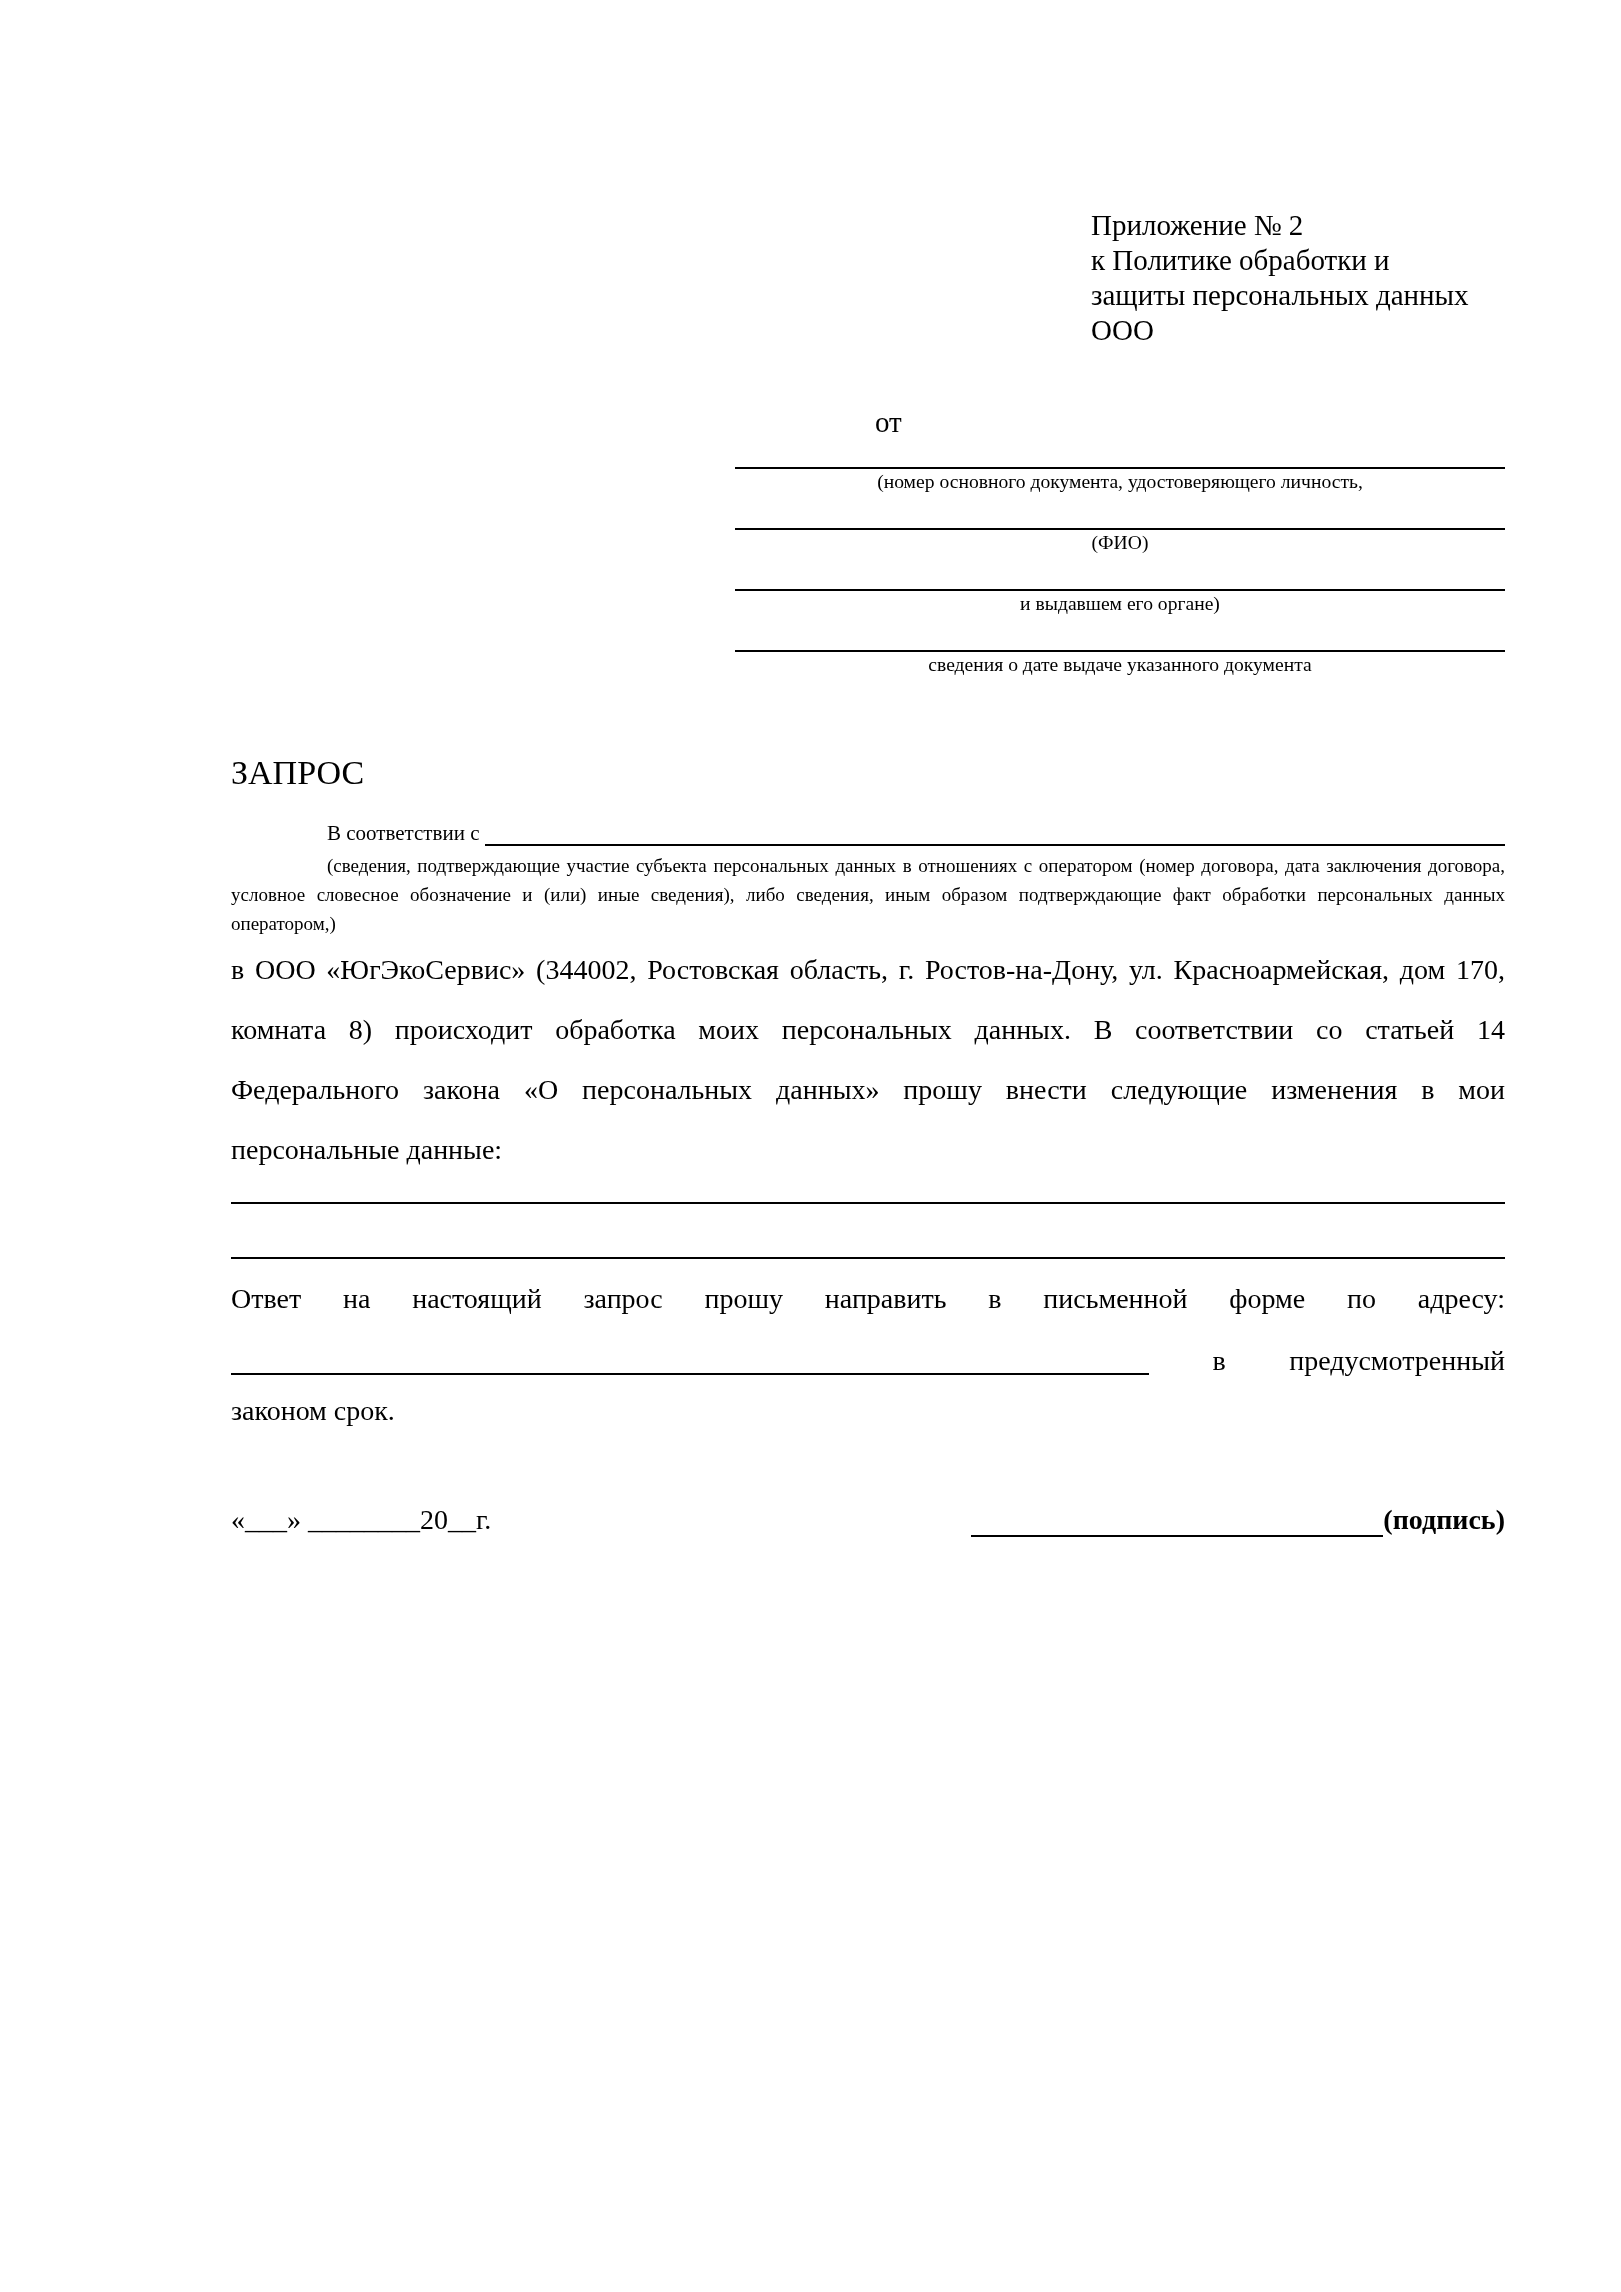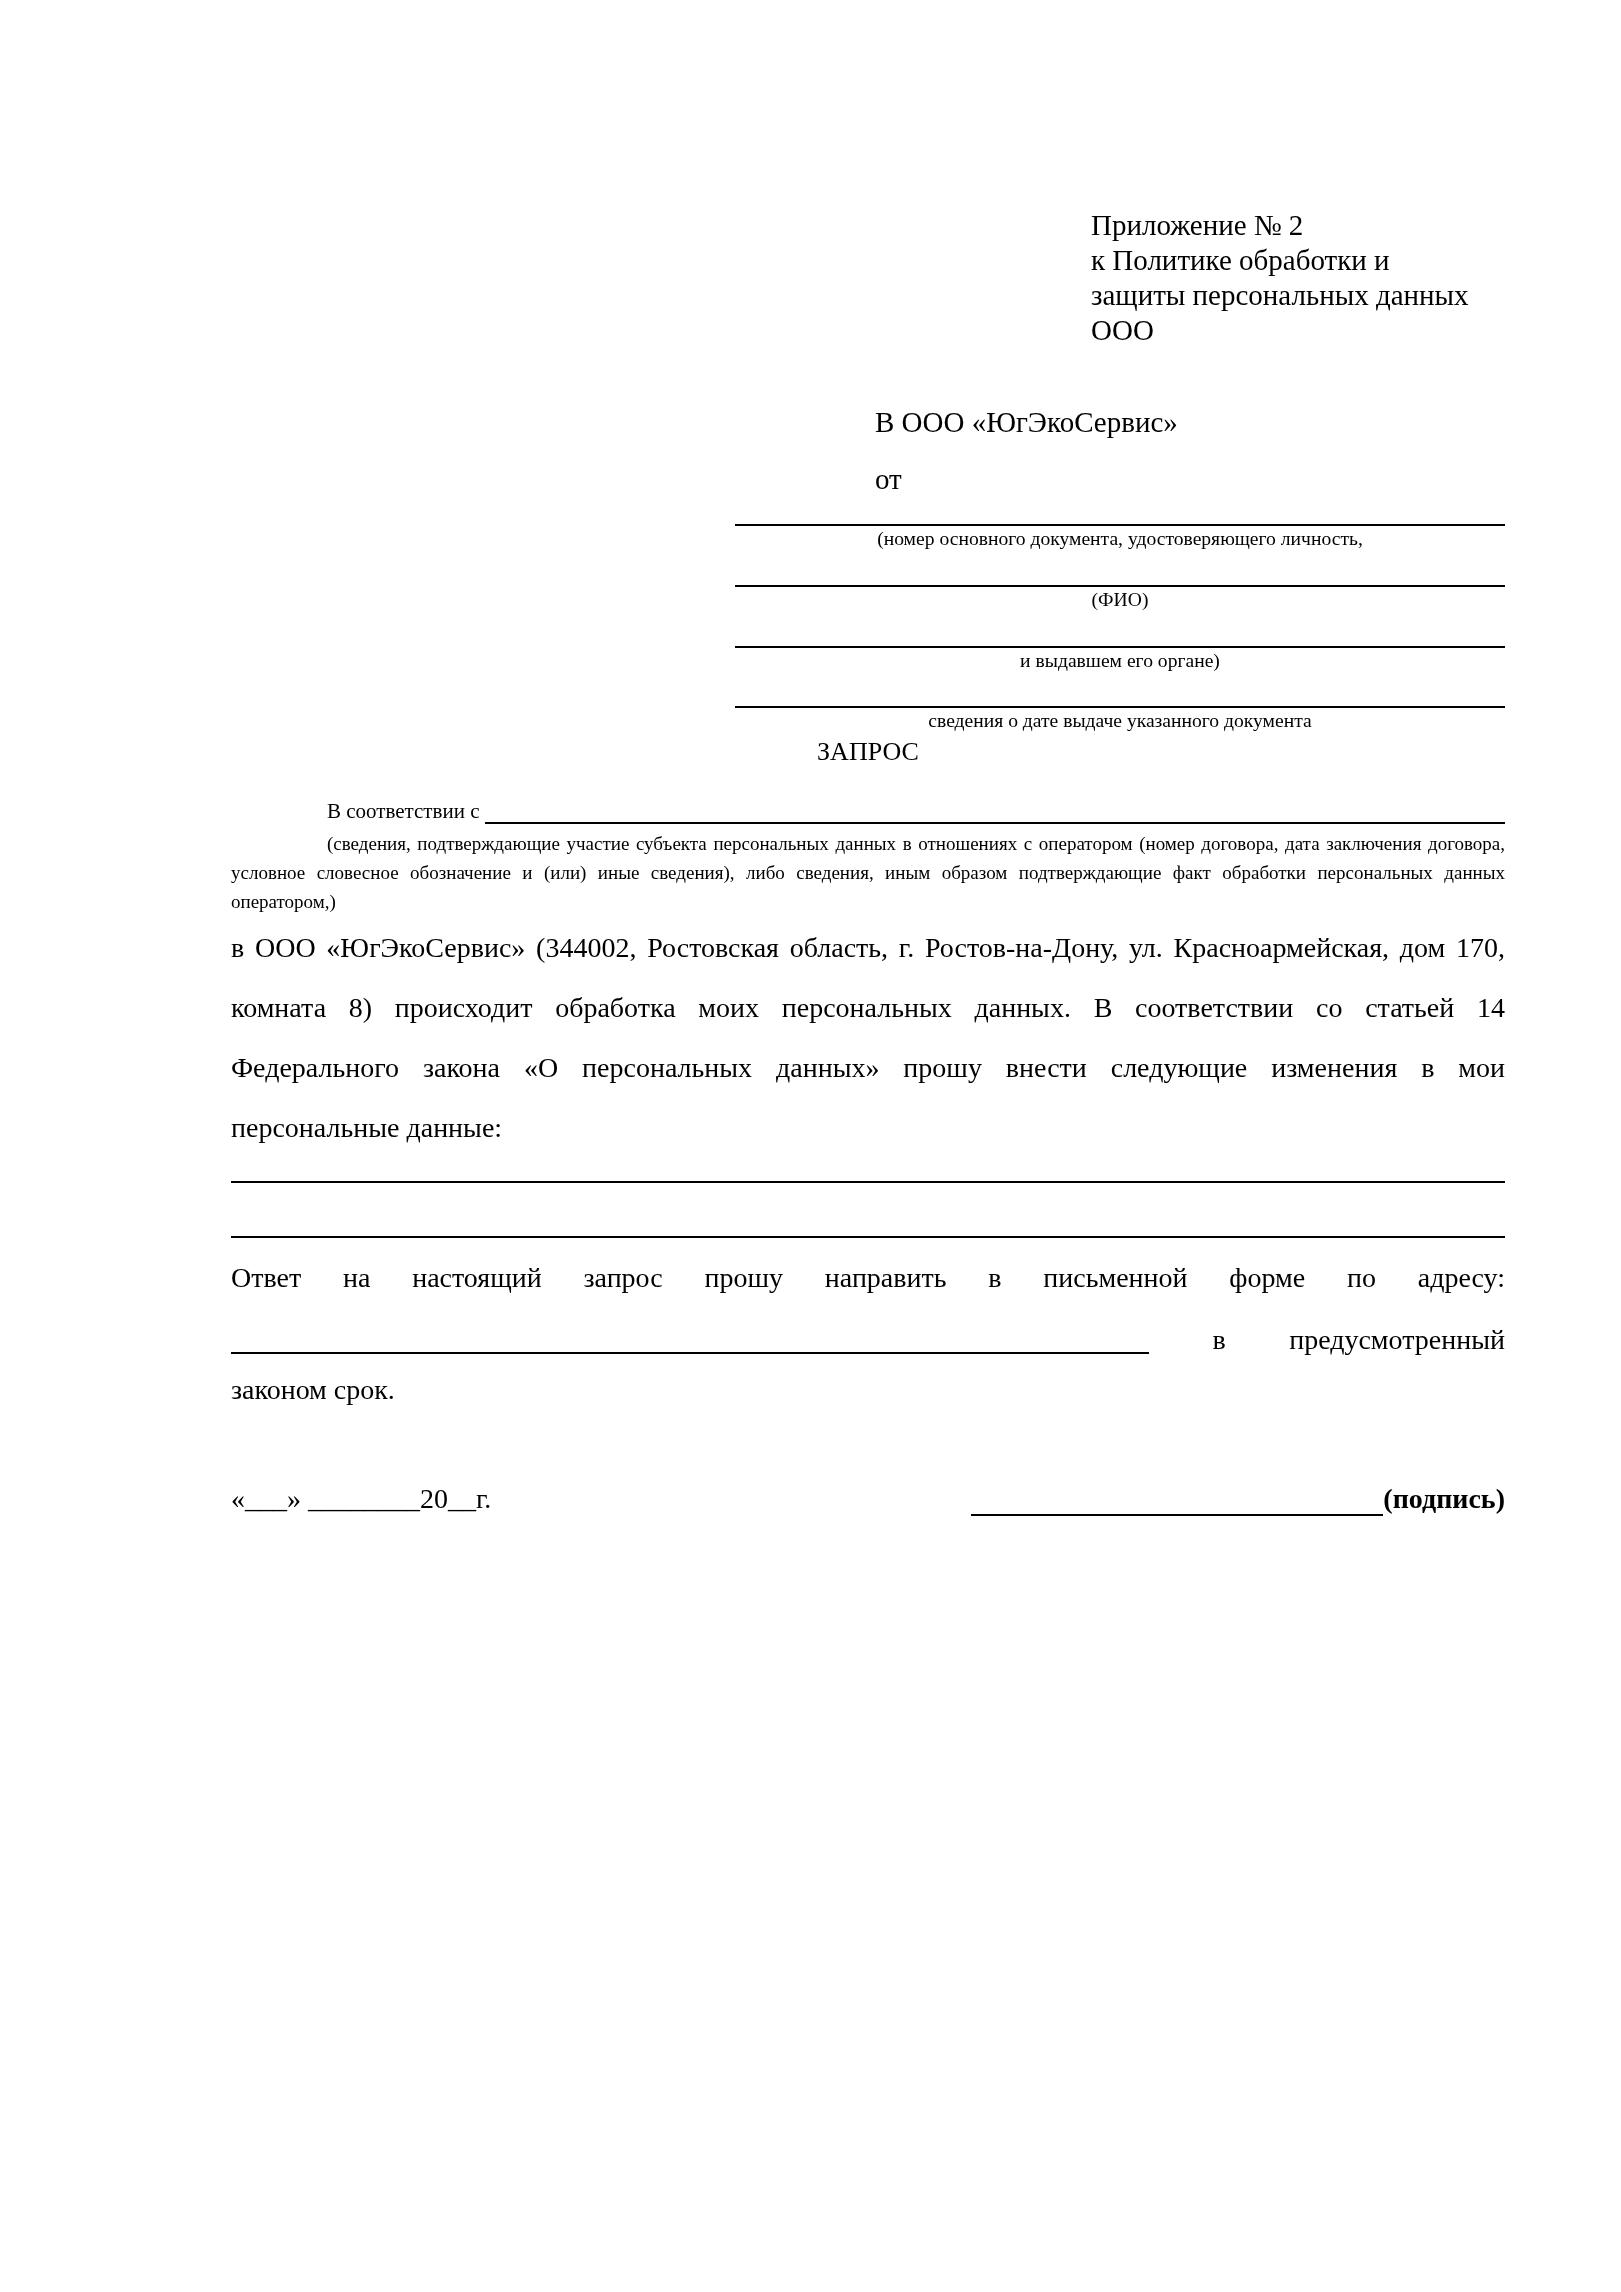--- a/index.html
+++ b/index.html
@@ -35,21 +35,21 @@
 
   
   .fields { margin-left:504px; margin-top:5.9px; }
   .field .blank { height:23.5px; border-bottom:2px solid #000; }
   .field .caption {
     font-size:19.6px; line-height:25.5px; text-align:center;
   }
   .field + .field { margin-top:11.8px; }
 
   .request-heading {
-    text-align:center; font-size:26px; line-height:35px;
+    margin-top:78px; text-align:left; font-size:34px; line-height:35px;
   }
 
   
   .accordance { margin-top:25.5px; display:flex; font-size:21px; line-height:35px; }
   .accordance .lead { padding-left:96px; white-space:pre; }
   .accordance .fill { flex:1 1 auto; border-bottom:2px solid #000; margin-bottom:4.9px; }
 
   .small-note {
     font-size:19px; line-height:29px;
     text-align:justify; text-indent:96px;
@@ -96,21 +96,20 @@
 
     <div class="appendix">
       <div>Приложение № 2</div>
       <div>к Политике обработки и</div>
       <div>защиты персональных данных</div>
       <div>ООО</div>
     </div>
 
 
     <div class="addressee">
-      <div>В ООО «ЮгЭкоСервис»</div>
       <div class="from">от</div>
     </div>
 
     <div class="fields">
       <div class="field">
         <div class="blank"></div>
         <div class="caption">(номер основного документа, удостоверяющего личность,</div>
       </div>
       <div class="field">
         <div class="blank"></div>

